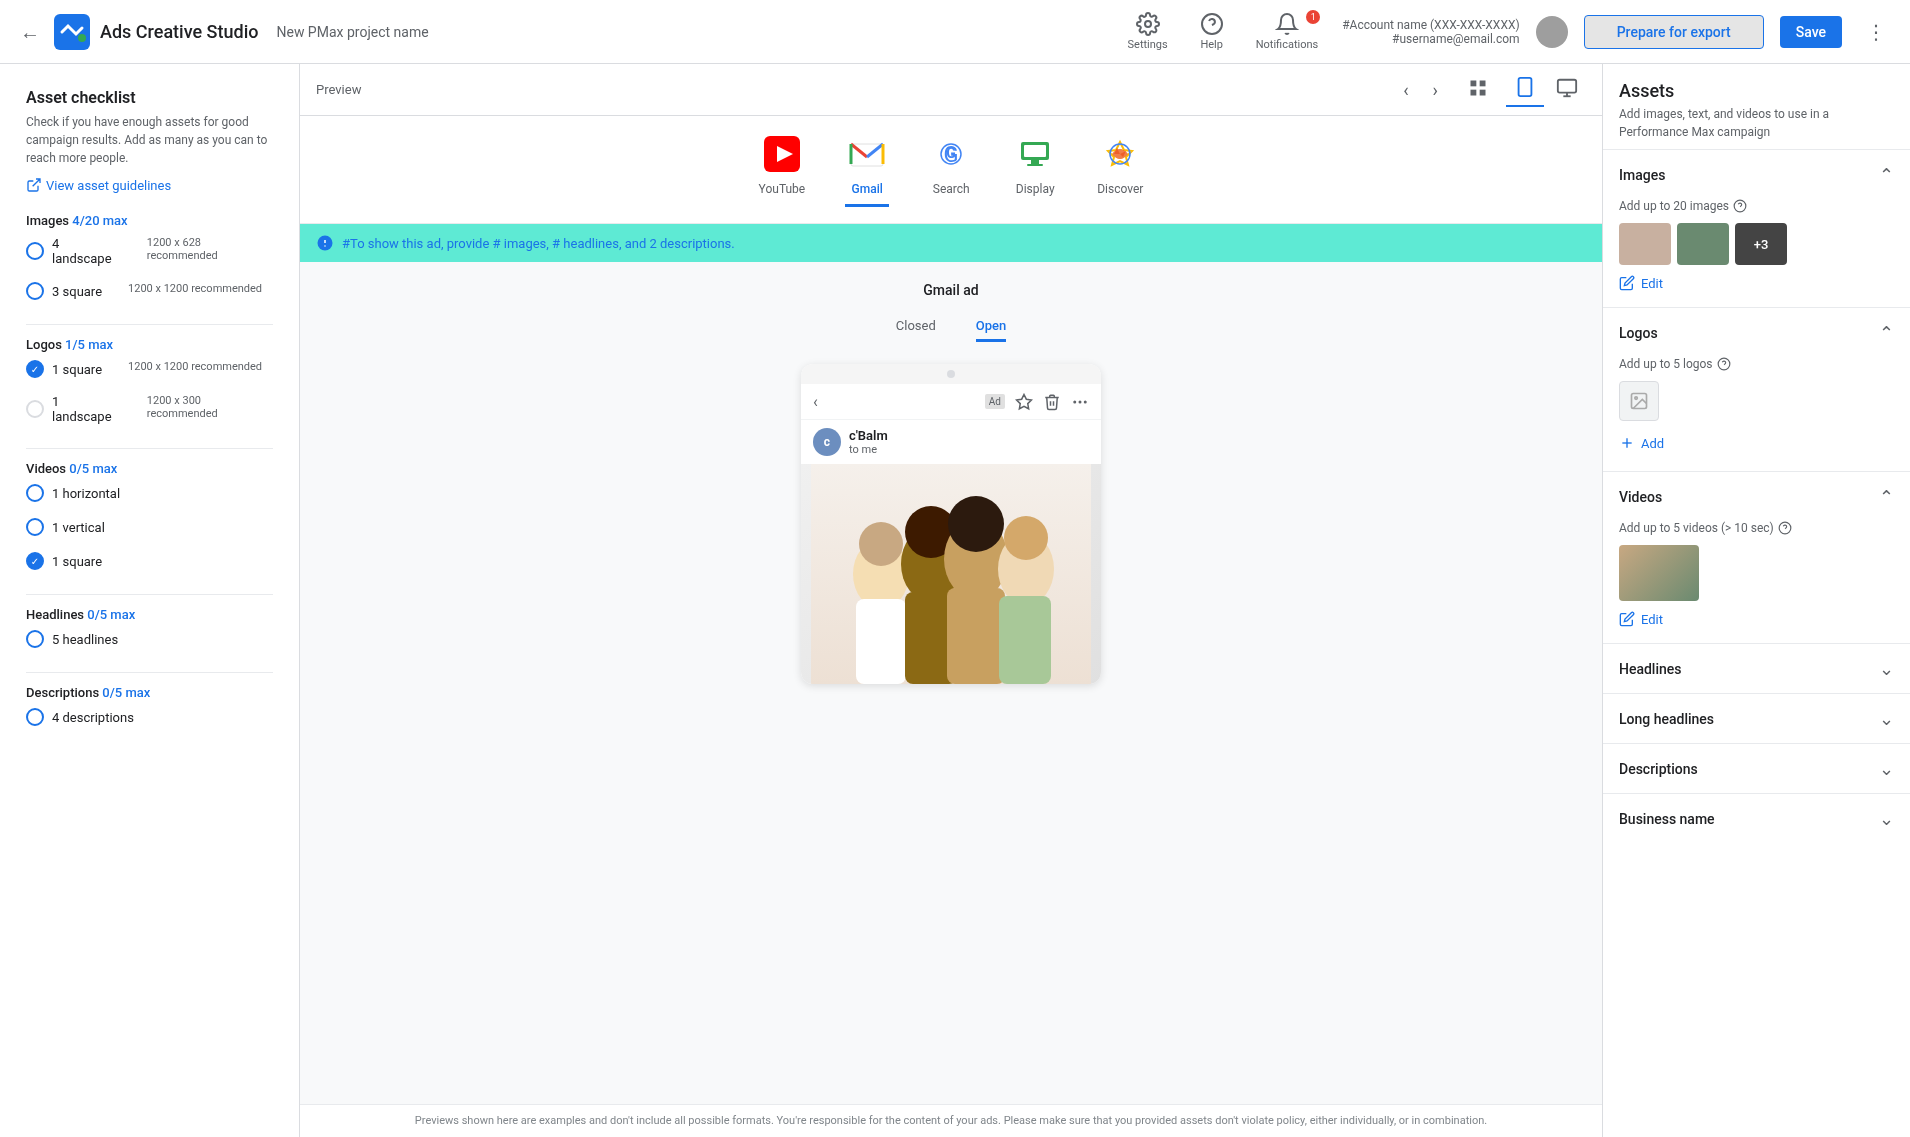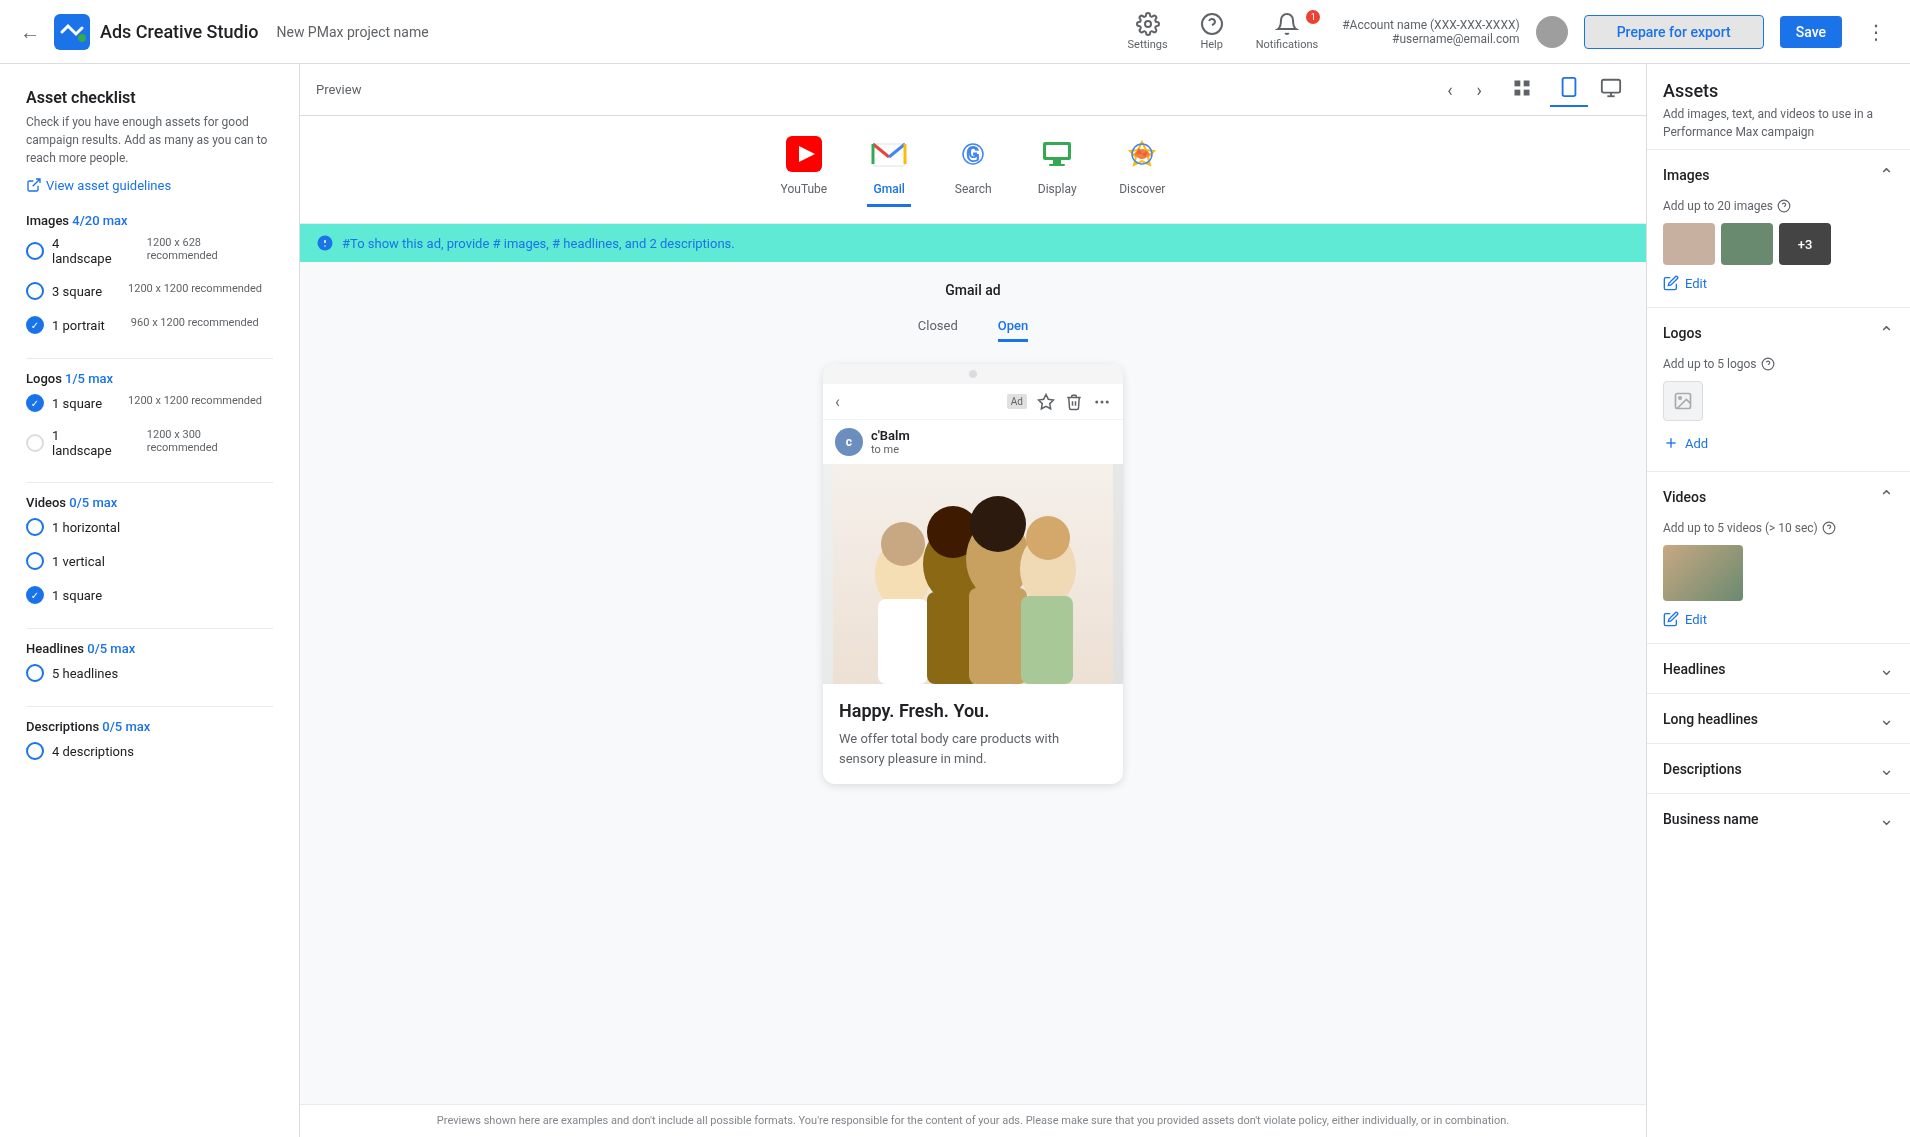--- a/index.html
+++ b/index.html
@@ -74,21 +74,21 @@
     .ad-body-text { font-size: 13px; color: #5f6368; line-height: 1.5; }
 
     .preview-footer { padding: 7px 16px; background: #fff; border-top: 1px solid #e8eaed; }
     .preview-footer-text { font-size: 11px; color: #80868b; text-align: center; line-height: 1.6; }
 
     .gmail-tabs { display: flex; justify-content: center; gap: 40px; padding: 10px 0; background: #f8f9fa; }
     .gmail-tab { font-size: 13px; color: #5f6368; cursor: pointer; padding-bottom: 6px; border-bottom: 3px solid transparent; }
     .gmail-tab.active { color: #1a73e8; border-bottom-color: #1a73e8; font-weight: 500; }
 
     
-    .right-sidebar { width: 264px; background: #fff; border-left: 1px solid #dadce0; overflow-y: auto; flex-shrink: 0; }
+    .right-sidebar { width: 308px; background: #fff; border-left: 1px solid #dadce0; overflow-y: auto; flex-shrink: 0; }
     .right-sidebar-header { padding: 16px 16px 8px; }
     .assets-title { font-size: 18px; font-weight: 500; margin-bottom: 4px; }
     .assets-desc { font-size: 12px; color: #5f6368; line-height: 1.5; }
     .asset-section { border-top: 1px solid #e8eaed; }
     .asset-section-header { display: flex; align-items: center; justify-content: space-between; padding: 14px 16px; cursor: pointer; }
     .asset-section-title { font-size: 14px; font-weight: 500; }
     .chevron { color: #5f6368; font-size: 18px; transition: transform 0.2s; }
     .chevron.up { transform: rotate(180deg); }
     .asset-section-content { padding: 0 16px 16px; }
     .asset-section-subtitle { font-size: 12px; color: #5f6368; margin-bottom: 10px; display: flex; align-items: center; gap: 4px; }
@@ -177,27 +177,20 @@
         </div>
         <span class="checklist-item-sub">1200 x 628 recommended</span>
       </div>
       <div class="checklist-item">
         <div class="checklist-item-row">
           <div class="icon-circle outline-blue"></div>
           <span class="checklist-item-label">3 square</span>
         </div>
         <span class="checklist-item-sub">1200 x 1200 recommended</span>
       </div>
-      <div class="checklist-item">
-        <div class="checklist-item-row">
-          <div class="icon-circle blue"></div>
-          <span class="checklist-item-label">1 portrait</span>
-        </div>
-        <span class="checklist-item-sub">960 x 1200 recommended</span>
-      </div>
     </div>
 
     <hr class="divider">
 
     <div class="checklist-section">
       <div class="checklist-header">Logos <span class="count">1/5 max</span></div>
       <div class="checklist-item">
         <div class="checklist-item-row">
           <div class="icon-circle blue"></div>
           <span class="checklist-item-label">1 square</span>
@@ -428,24 +421,20 @@
 
               <ellipse cx="165" cy="95" rx="32" ry="40" fill="#c8a060"></ellipse>
               <rect x="136" y="124" width="58" height="96" rx="8" fill="#c8a060"></rect>
               <circle cx="165" cy="60" r="28" fill="#2c1a0e"></circle>
 
               <ellipse cx="215" cy="105" rx="28" ry="36" fill="#f0d9b5"></ellipse>
               <rect x="188" y="132" width="52" height="88" rx="8" fill="#a8c898"></rect>
               <circle cx="215" cy="74" r="22" fill="#d4a86a"></circle>
             </svg>
           </div>
-          <div class="ad-body">
-            <div class="ad-headline">Happy. Fresh. You.</div>
-            <div class="ad-body-text">We offer total body care products with sensory pleasure in mind.</div>
-          </div>
         </div>
       </div>
     </div>
 
     <div class="preview-footer">
       <p class="preview-footer-text">Previews shown here are examples and don't include all possible formats. You're responsible for the content of your ads.
 Please make sure that you provided assets don't violate policy, either individually, or in combination.</p>
     </div>
   </main>
 

